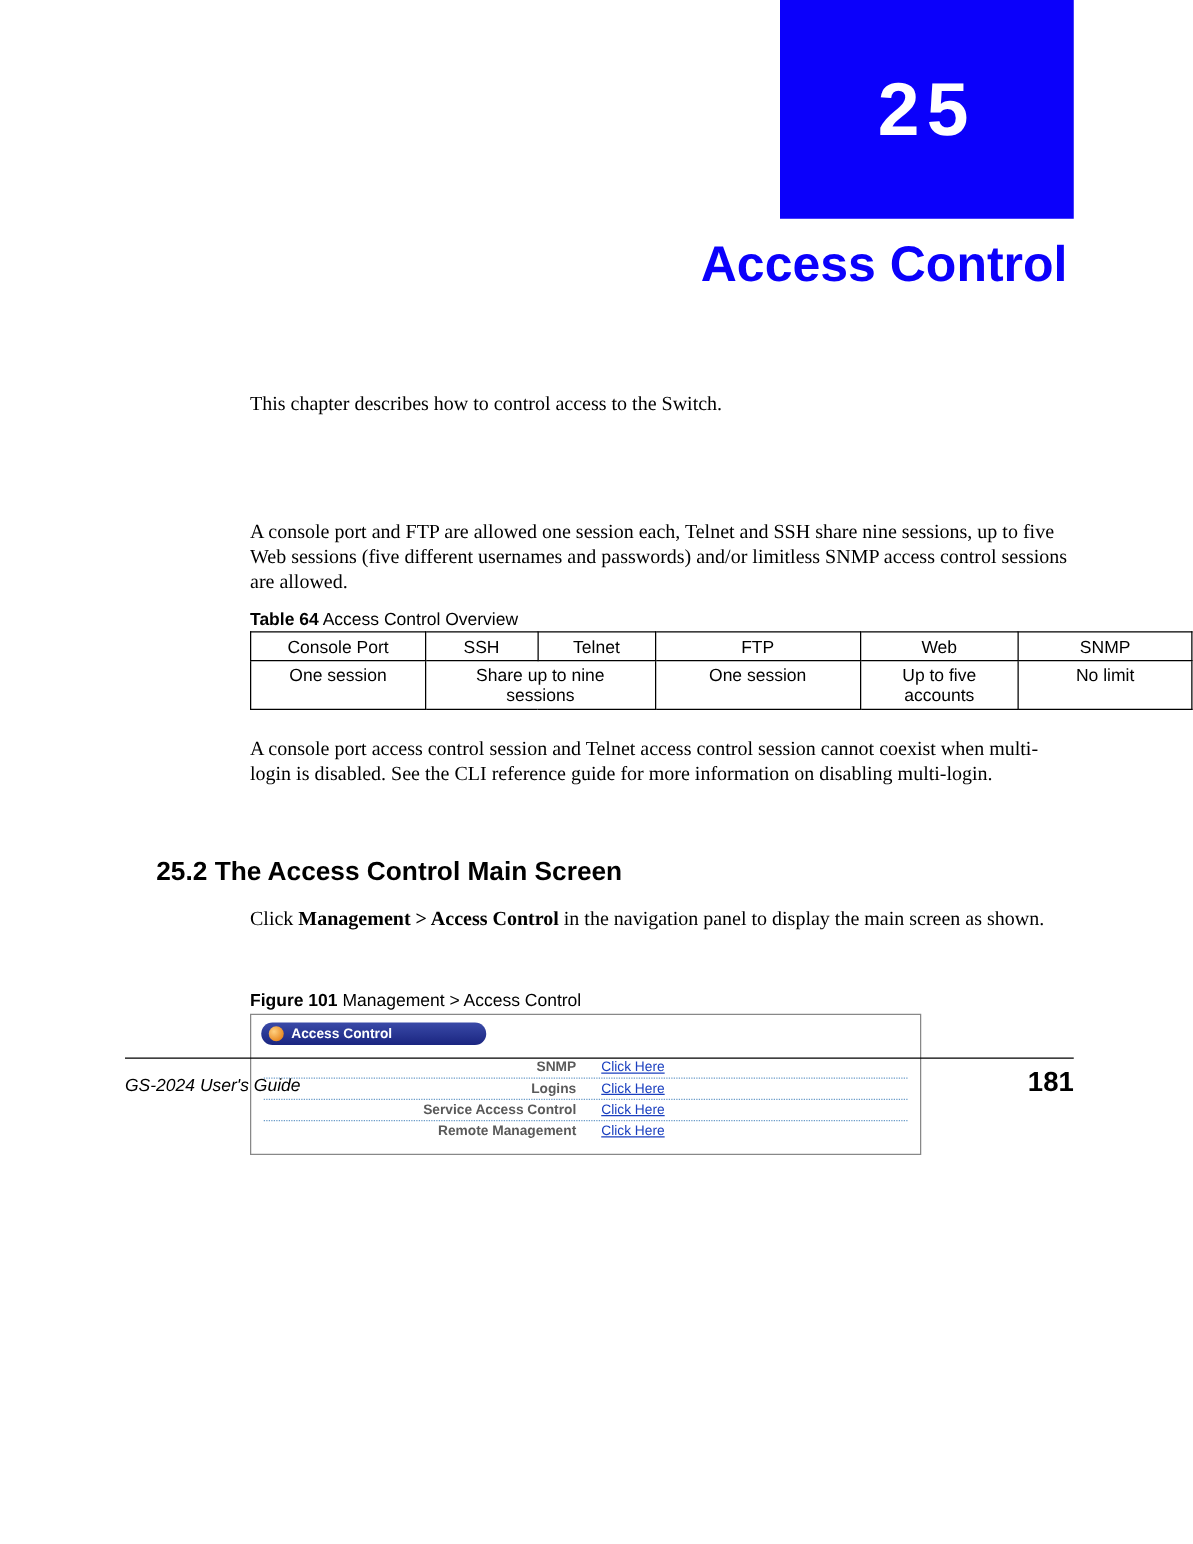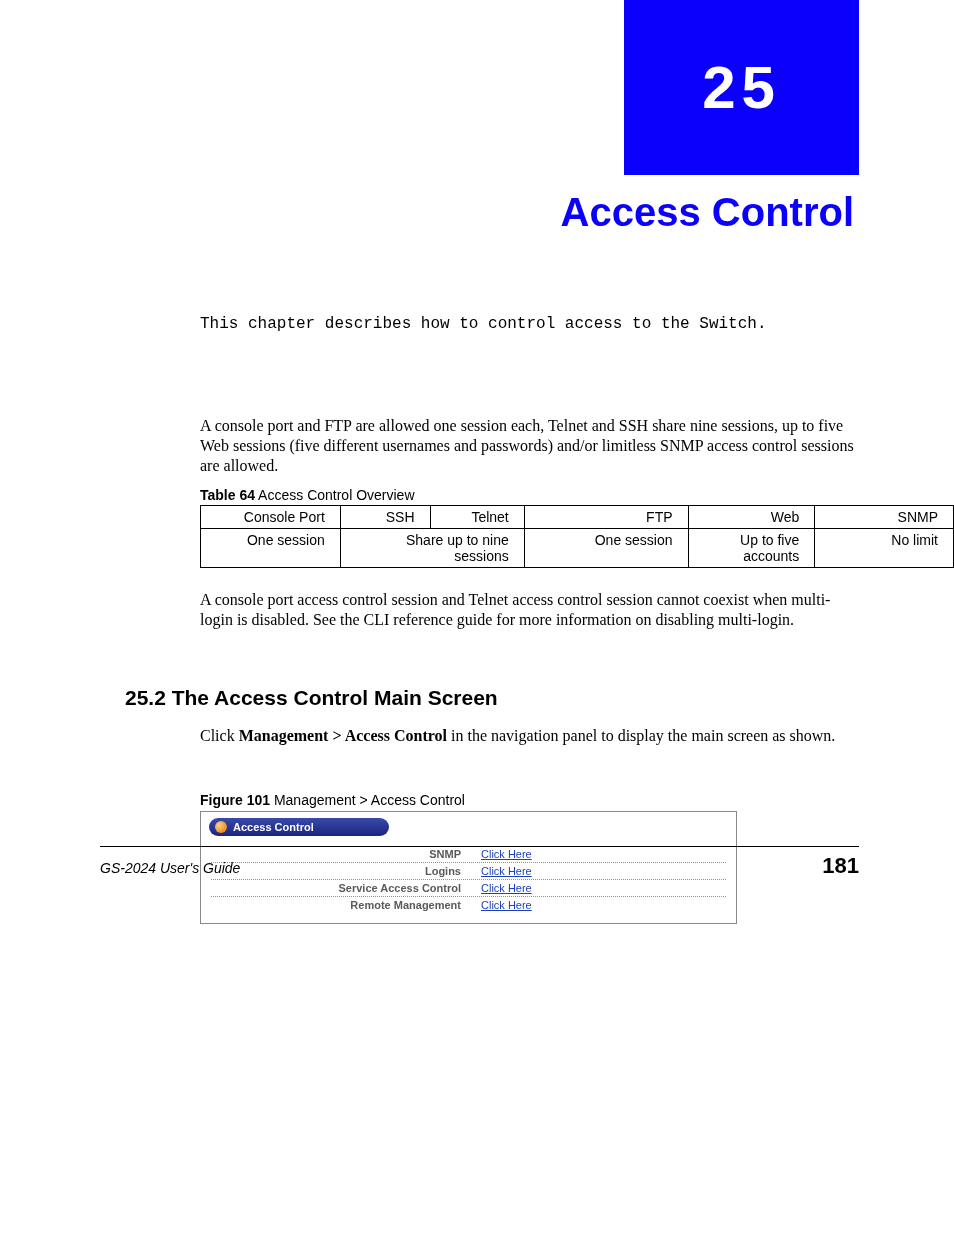--- a/index.html
+++ b/index.html
@@ -45,21 +45,20 @@
     font-weight: bold;
     font-size: 40px;
     text-align: right;
   }
   .intro {
     position: absolute;
     top: 315px;
     left: 200px;
     right: 100px;
     font-size: 16px;
-    font-family: Liberation Mono, monospace;
   }
   .section-heading {
     font-family: Arial, Helvetica, sans-serif;
     font-weight: bold;
     color: #000;
   }
   #sec1-head {
     position: absolute;
     top: 376px;
     left: 125px;
@@ -85,21 +84,21 @@
     position: absolute;
     top: 505px;
     left: 200px;
     border-collapse: collapse;
     font-family: Arial, Helvetica, sans-serif;
     font-size: 14px;
   }
   table.data td, table.data th {
     border: 1px solid #000;
     padding: 3px 15px;
-    text-align: right;
+    text-align: center;
     vertical-align: top;
     font-weight: normal;
   }
   #sec1-p2 {
     position: absolute;
     top: 590px;
     left: 200px;
     right: 100px;
     font-size: 16px;
     line-height: 1.25;

